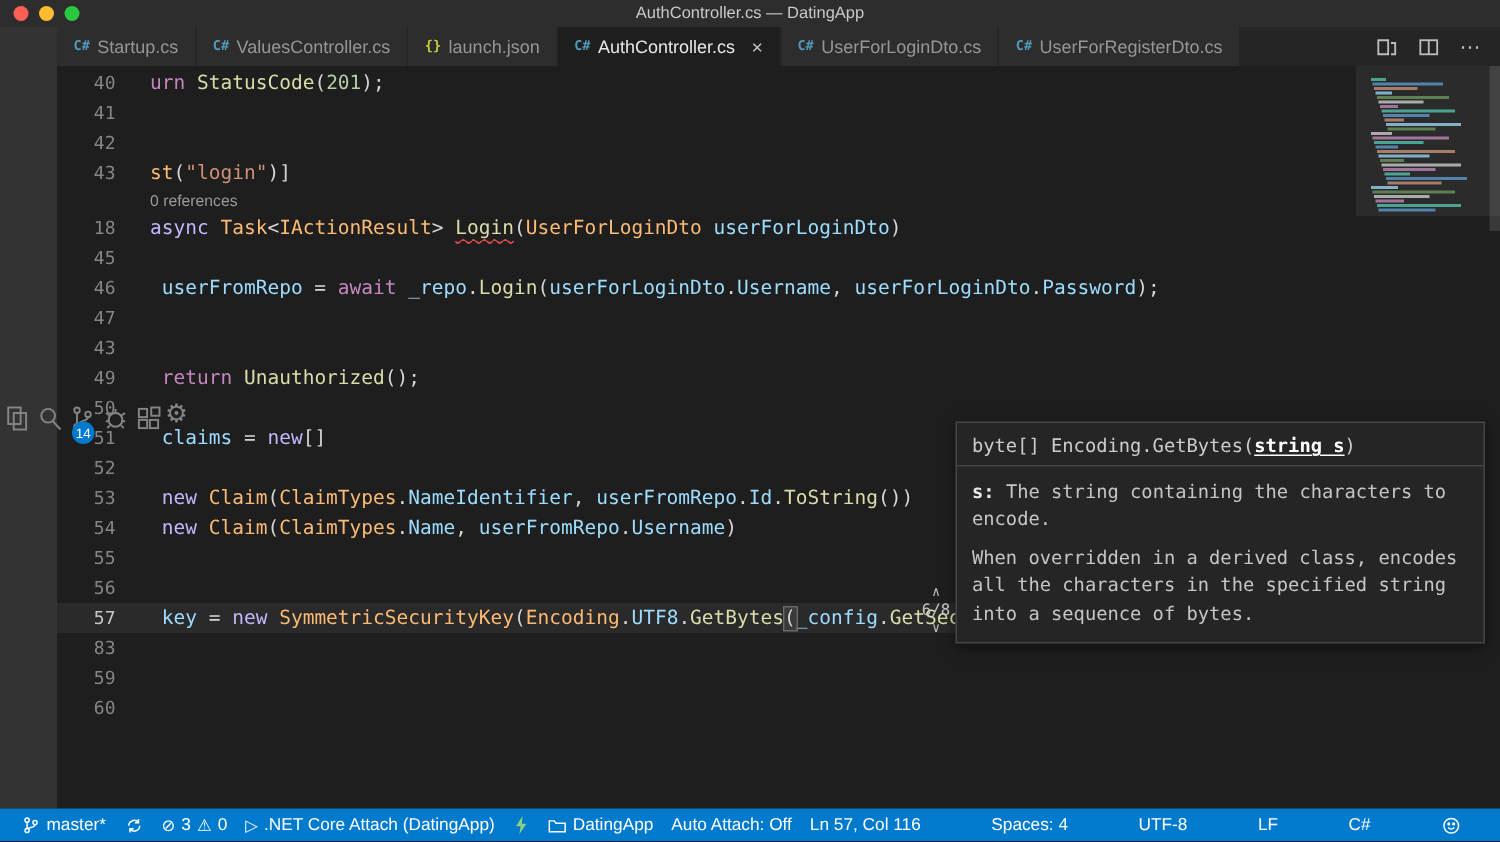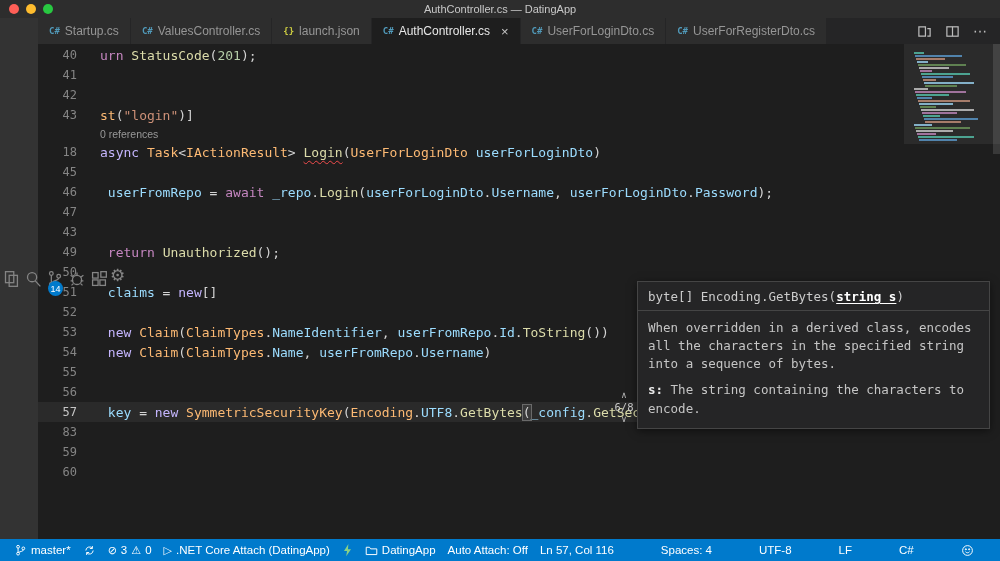--- a/index.html
+++ b/index.html
@@ -359,22 +359,22 @@
             </div>
           </div>
         <div class="mm-slider"></div>
         <div class="vscroll">
             <div class="thumb"></div>
           </div>
 
         <div class="hints">
           <div class="hint-sig"><span>byte[] Encoding.GetBytes(</span><span class="param">string s</span><span>)</span></div>
           <div class="hint-doc">
+            <p><span class="plabel">s:</span><span> The string containing the characters to encode.</span></p>
             <p>When overridden in a derived class, encodes all the characters in the specified string into a sequence of bytes.</p>
-            <p><span class="plabel">s:</span><span> The string containing the characters to encode.</span></p>
           </div>
           <div class="hint-pager">
             <span class="chev">∧</span>
             <span class="count">6/8</span>
             <span class="chev">∨</span>
           </div>
         </div>
       </div>
     </div>
   </div>

